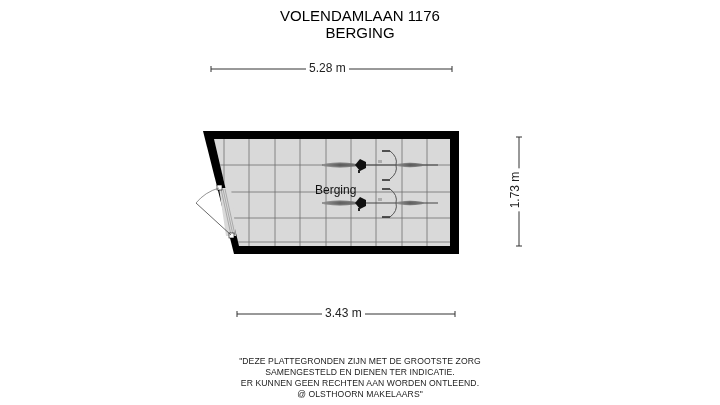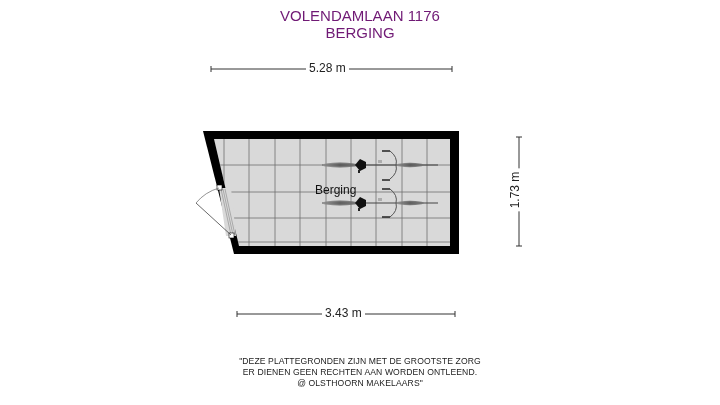--- a/index.html
+++ b/index.html
@@ -1,19 +1,19 @@
 <!DOCTYPE html>
 <html><head>
   <meta charset="utf-8">
   <style>
     html, body { margin: 0; padding: 0; background: #ffffff; }
     body { width: 720px; height: 405px; position: relative; overflow: hidden;
            font-family: "Liberation Sans", sans-serif; color: #111; }
     .title { position: absolute; left: 0; width: 720px; text-align: center;
-             font-size: 15px; line-height: 19px; color: #701a75; }
+             font-size: 15px; line-height: 19px; color: #000000; }
     .title.l1 { top: 6px; }
     .title.l2 { top: 23px; }
     .dim-label { position: absolute; font-size: 12px; color: #222; background: #fff; padding: 0 3px; }
     .disclaimer { position: absolute; left: 0; width: 720px; top: 356px; text-align: center;
                   font-size: 8.6px; line-height: 11px; color: #222; letter-spacing: 0.1px; }
     .disclaimer div { white-space: nowrap; }
     svg { position: absolute; left: 0; top: 0; }
     .room-label { position: absolute; left: 315px; top: 183px; font-size: 12px; color: #111; }
   </style>
 </head>
@@ -111,15 +111,16 @@
 </svg>
 
 <div class="dim-label" style="left:306px; top:61px;">5.28 m</div>
 <div class="dim-label" style="left:322px; top:306px;text-align:center;">3.43 m</div>
 <div class="dim-label" style="left:494px; top:183px; transform: rotate(-90deg); transform-origin: center;">1.73 m</div>
 
 <div class="room-label">Berging</div>
 
 <div class="disclaimer">
   <div>"DEZE PLATTEGRONDEN ZIJN MET DE GROOTSTE ZORG</div>
-  <div>ER DIENEN GEEN RECHTEN AAN WORDEN ONTLEEND.</div>
+  <div>SAMENGESTELD EN DIENEN TER INDICATIE.</div>
+  <div>ER KUNNEN GEEN RECHTEN AAN WORDEN ONTLEEND.</div>
   <div>@ OLSTHOORN MAKELAARS"</div>
 </div>
 
 </body></html>

